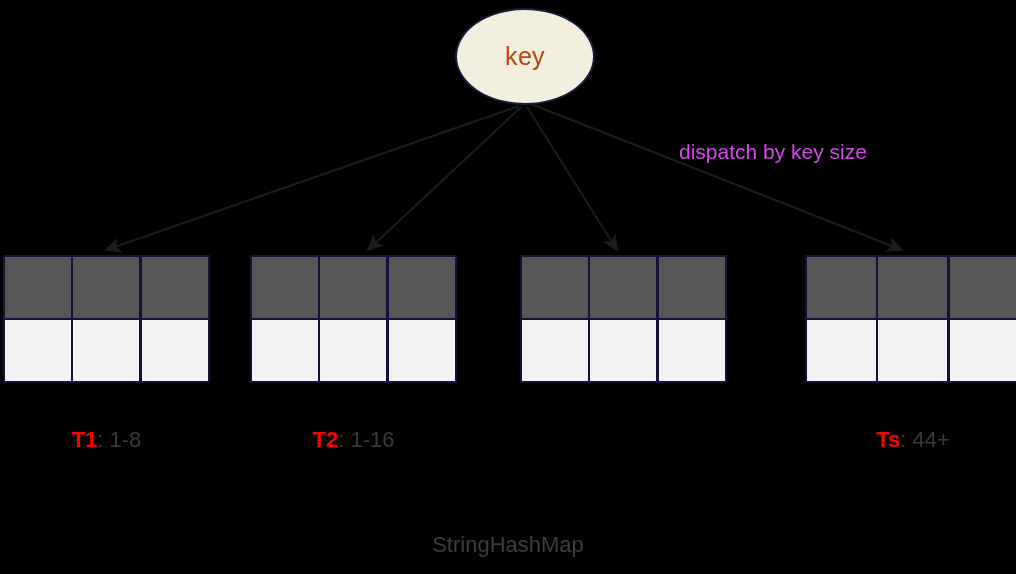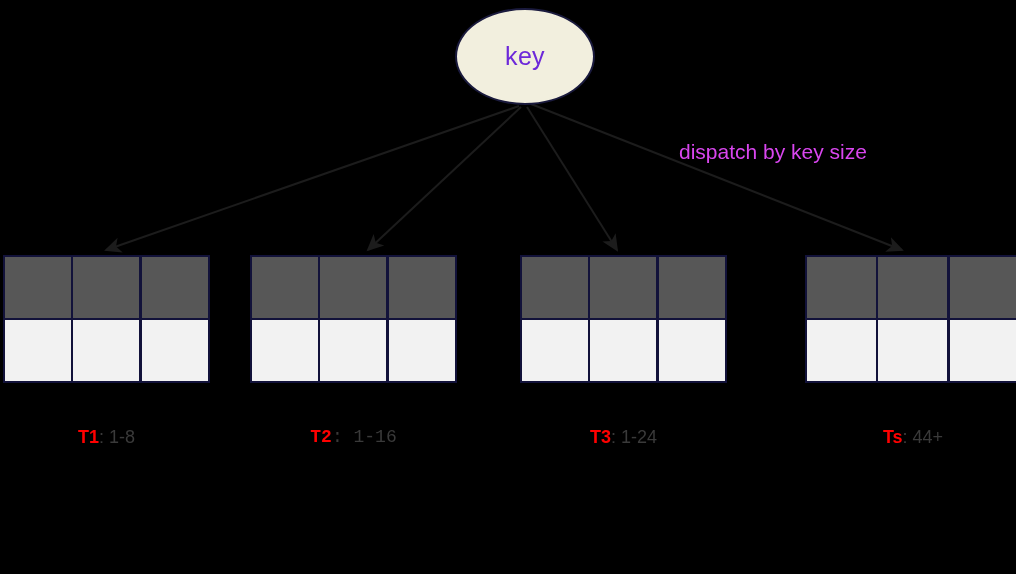--- a/index.html
+++ b/index.html
@@ -40,21 +40,21 @@
     border-radius: 50%;
     background: #f2efde;
     border: 2px solid #1a1a3d;
     box-sizing: border-box;
     display: flex;
     align-items: center;
     justify-content: center;
   }
   .key-node-label {
     font-size: 25px;
-    color: #6d28d9;
+    color: #c2410c;
     letter-spacing: 0.3px;
     line-height: 1;
   }
 
   
   .dispatch-label {
     position: absolute;
     left: 679px;
     top: 140px;
     font-size: 21px;
@@ -92,21 +92,21 @@
     border-left-width: 1px;
   }
   .bucket-cell.first-col {
     border-right-width: 1px;
   }
 
   
   .bucket-caption {
     position: absolute;
     top: 427px;
-    font-size: 18px;
+    font-size: 22px;
     white-space: nowrap;
     text-align: center;
   }
   .caption-tag {
     color: #ff0000;
     font-weight: bold;
   }
   .caption-range {
     color: #3a3a3a;
   }
@@ -194,26 +194,24 @@
       <div class="bucket-cell first-col"></div>
       <div class="bucket-cell"></div>
       <div class="bucket-cell"></div>
     </div>
   </div>
 
   <div class="bucket-caption" style="left:3px; width:207px;">
     <span class="caption-tag">T1</span><span class="caption-range">: 1-8</span>
   </div>
 
-  <div class="bucket-caption" style="left:250px; width:207px;font-family:Liberation Mono, monospace;">
+  <div class="bucket-caption" style="left:250px; width:207px;">
     <span class="caption-tag">T2</span><span class="caption-range">: 1-16</span>
   </div>
 
-  <div class="bucket-caption" style="left:520px; width:207px;">
-    <span class="caption-tag">T3</span><span class="caption-range">: 1-24</span>
-  </div>
 
   <div class="bucket-caption" style="left:805px; width:216px;">
     <span class="caption-tag">Ts</span><span class="caption-range">: 44+</span>
   </div>
 
+  <div class="footer-label">StringHashMap</div>
 
 </div>
 
 </body></html>

